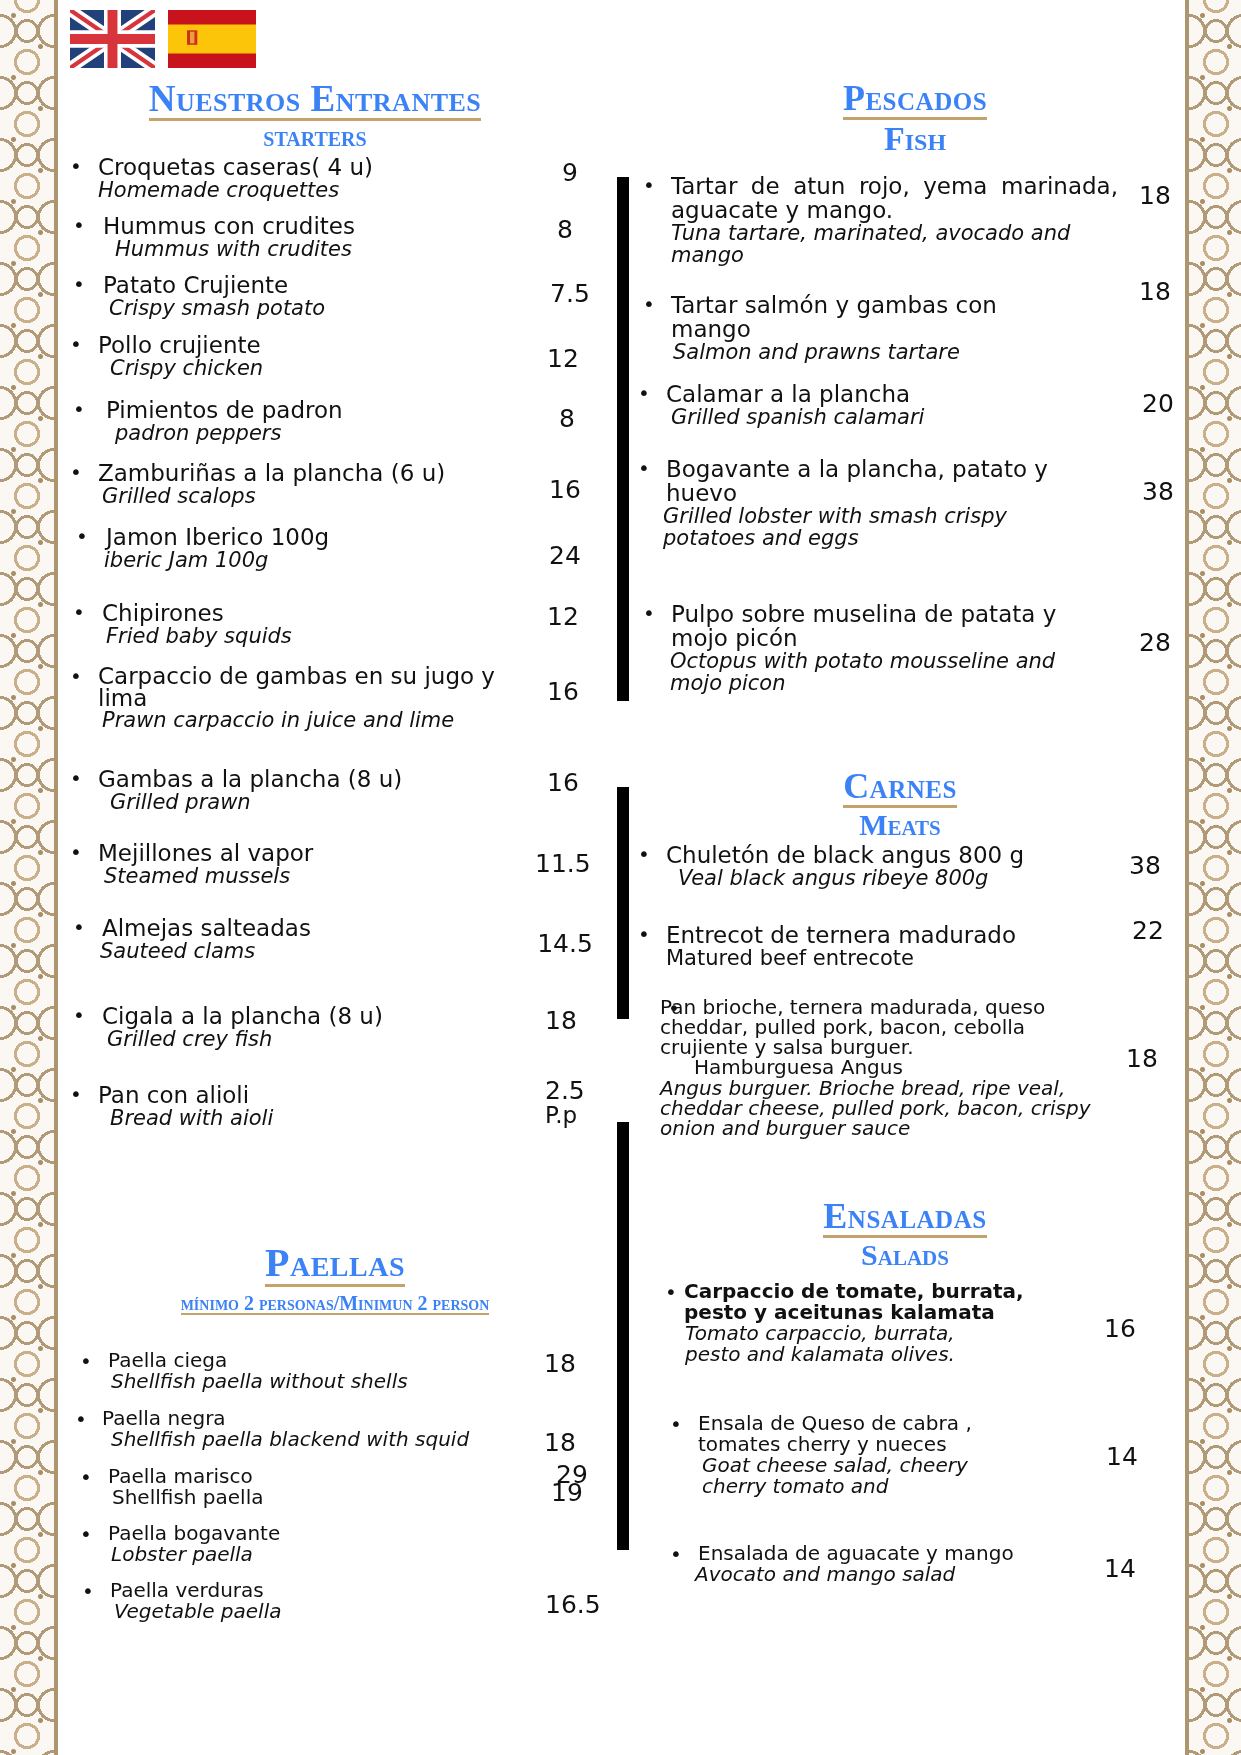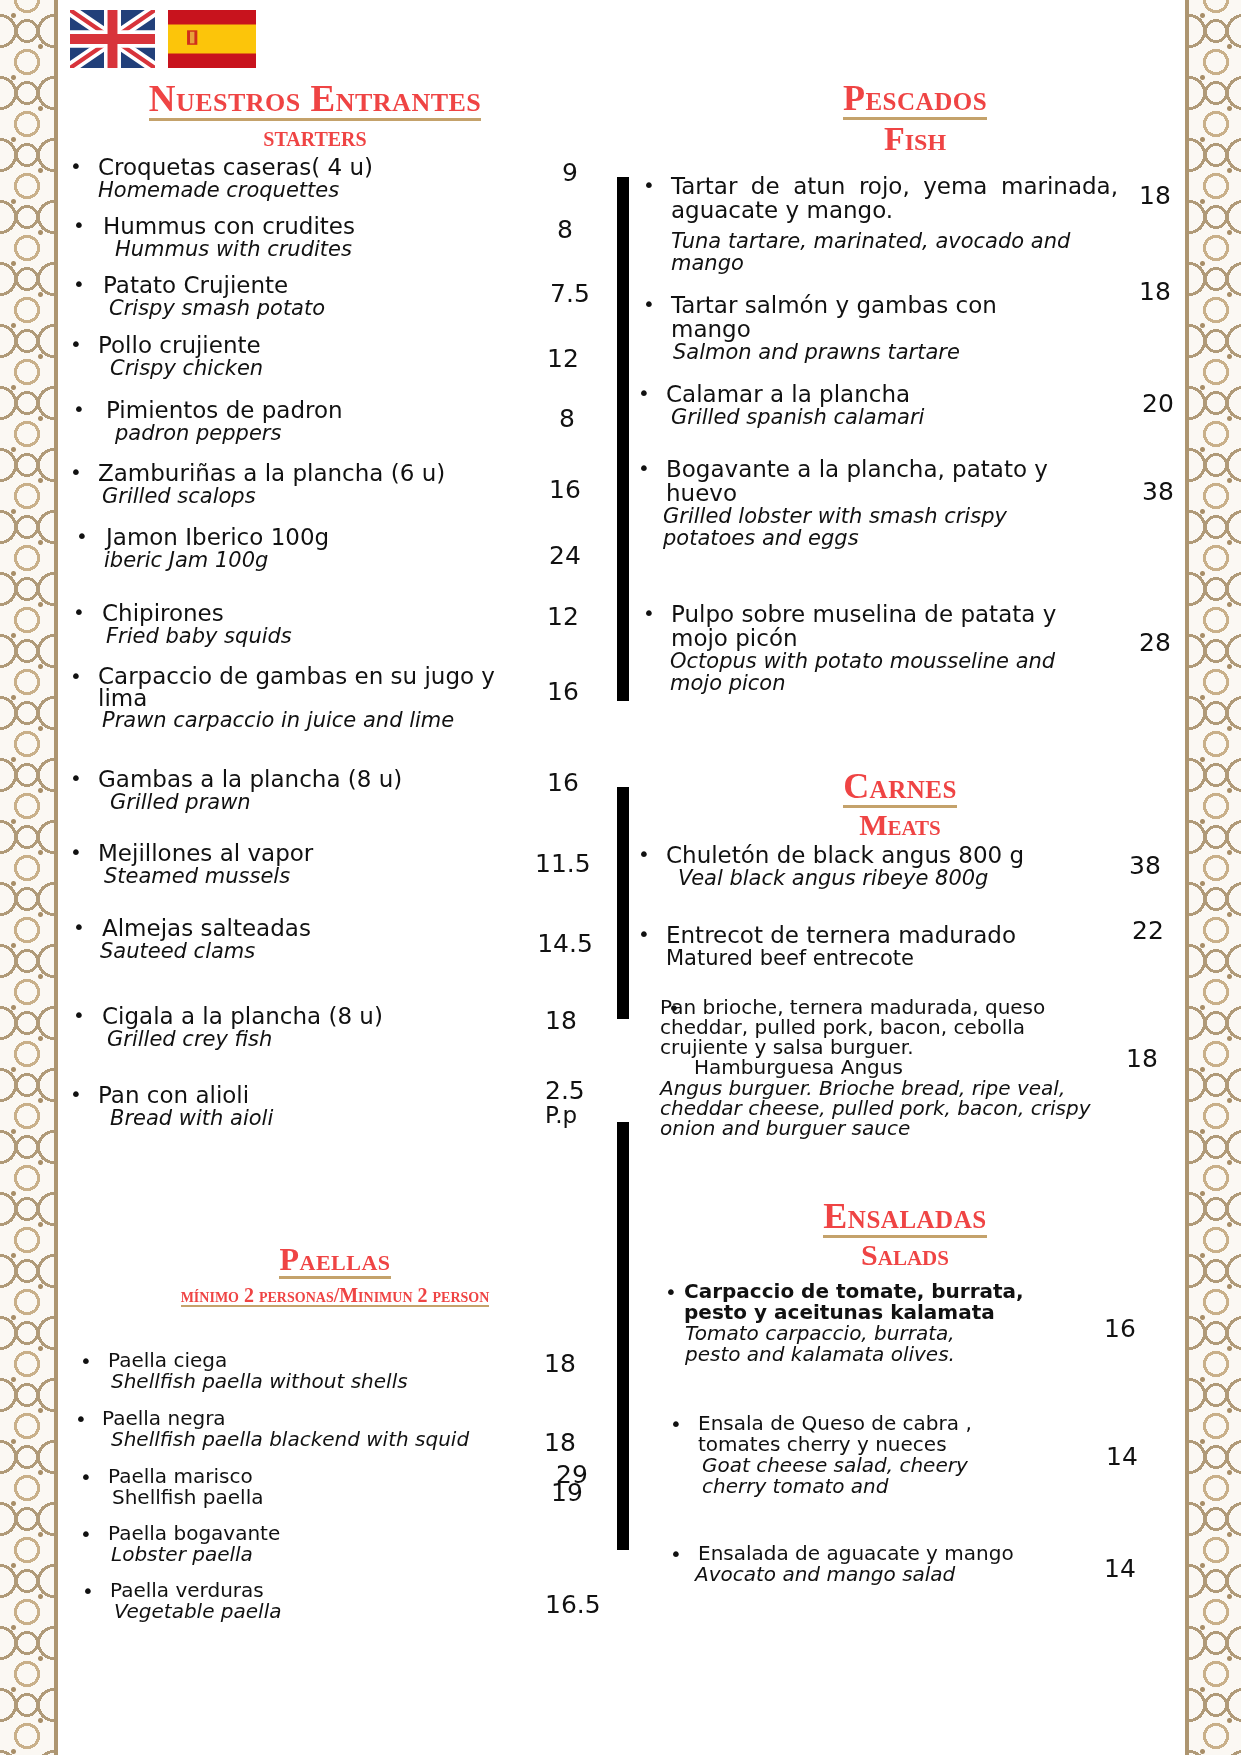--- a/index.html
+++ b/index.html
@@ -26,21 +26,21 @@
   .border.left { left: 0; border-right: 4px solid #ad9570; }
   .border.right { right: 0; border-left: 4px solid #ad9570; width: 52px; }
 
   .flag { position: absolute; top: 10px; height: 58px; }
   .flag-uk { left: 70px; width: 85px; }
   .flag-es { left: 168px; width: 88px; }
 
   .heading {
     position: absolute; text-align: center;
     font-family: "Liberation Serif", "DejaVu Serif", serif;
-    font-weight: bold; color: #ef4444; font-variant: small-caps;
+    font-weight: bold; color: #3b82f6; font-variant: small-caps;
     line-height: 1;
   }
   .heading .main { display: inline-block; border-bottom: 3px solid #c4a26b; padding-bottom: 1px; letter-spacing: 0.5px; }
   .heading .sub { display: block; margin-top: 2px; }
   .heading .sub.underlined { display: inline-block; border-bottom: 2px solid #c4a26b; margin-top: 6px; }
 
   .vbar { position: absolute; left: 617px; width: 12px; background: #000; }
 
   .item { position: absolute; font-family: "DejaVu Sans", sans-serif; }
   .item .bullet { position: absolute; font-size: 20px; line-height: 22px; }
@@ -175,21 +175,21 @@
     <span class="es" style="margin-left:28px;">Pan con alioli</span>
     <span class="en" style="margin-left:40px;">Bread with aioli</span>
   </div>
   <div class="price" style="left:545px; top:1078px; width:50px; text-align:left;">
     <span>2.5</span>
     <span class="unit">P.p</span>
   </div>
 </div>
 
 <div class="heading" style="left:100px; width:470px; top:1243px;">
-  <span class="main" style="font-size:32px;">Paellas</span><br>
+  <span class="main" style="font-size:40px;">Paellas</span><br>
   <span class="sub underlined" style="font-size:20px;">mínimo 2 personas/Minimun 2 person</span>
 </div>
 
 <div>
   <div class="item small" style="left:80px; top:1350px; width:480px;">
     <span class="bullet">•</span>
     <span class="es" style="margin-left:28px;">Paella ciega</span>
     <span class="en" style="margin-left:31px;">Shellfish paella without shells</span>
   </div>
   <div class="price" style="left:540px; top:1351px; width:40px;">18</div>
@@ -229,21 +229,21 @@
 
 <div class="heading" style="left:780px; width:270px; top:80px;">
   <span class="main" style="font-size:36px;">Pescados</span>
   <span class="sub" style="font-size:34px;">Fish</span>
 </div>
 
 <div>
   <div class="item" style="left:643px; top:174px; width:480px;">
     <span class="bullet">•</span>
     <span class="es justify" style="margin-left:28px; width:447px;">Tartar de atun rojo, yema marinada, aguacate y mango.</span>
-    <span class="en" style="margin-left:28px; width:440px;margin-top:8px;">Tuna tartare, marinated, avocado and mango</span>
+    <span class="en" style="margin-left:28px; width:440px;">Tuna tartare, marinated, avocado and mango</span>
   </div>
   <div class="price" style="left:1135px; top:183px; width:40px;">18</div>
 
   <div class="item" style="left:643px; top:293px; width:420px;">
     <span class="bullet">•</span>
     <span class="es" style="margin-left:28px; width:380px;">Tartar salmón y gambas con mango</span>
     <span class="en" style="margin-left:30px;">Salmon and prawns tartare</span>
   </div>
   <div class="price" style="left:1135px; top:279px; width:40px;">18</div>
 

